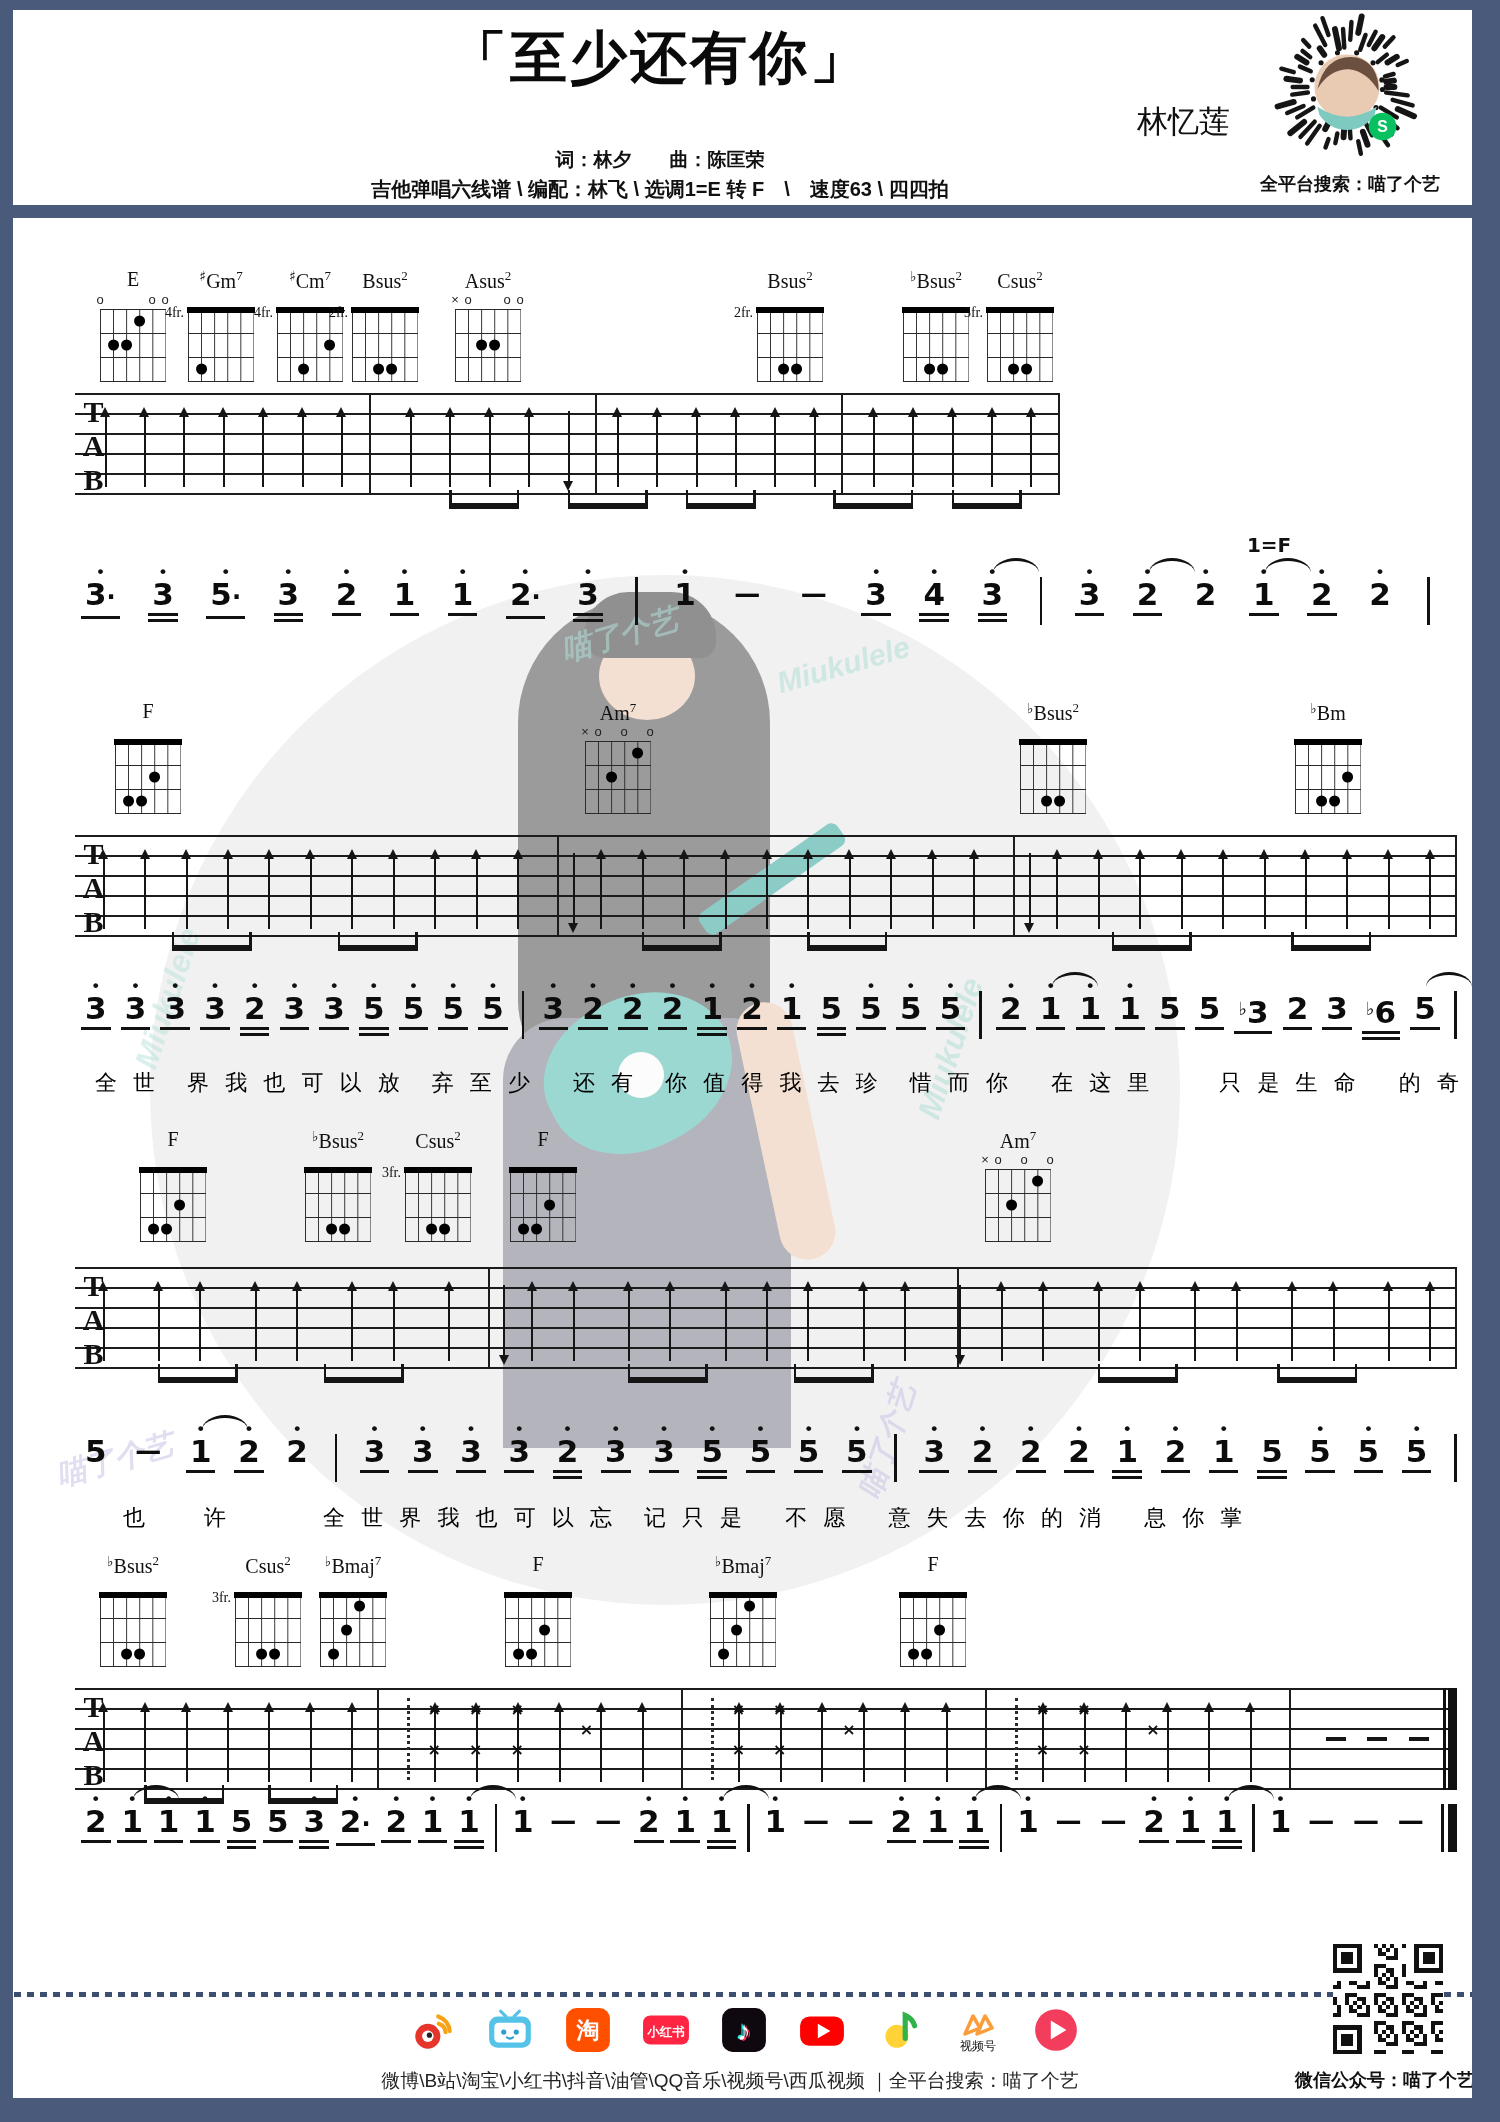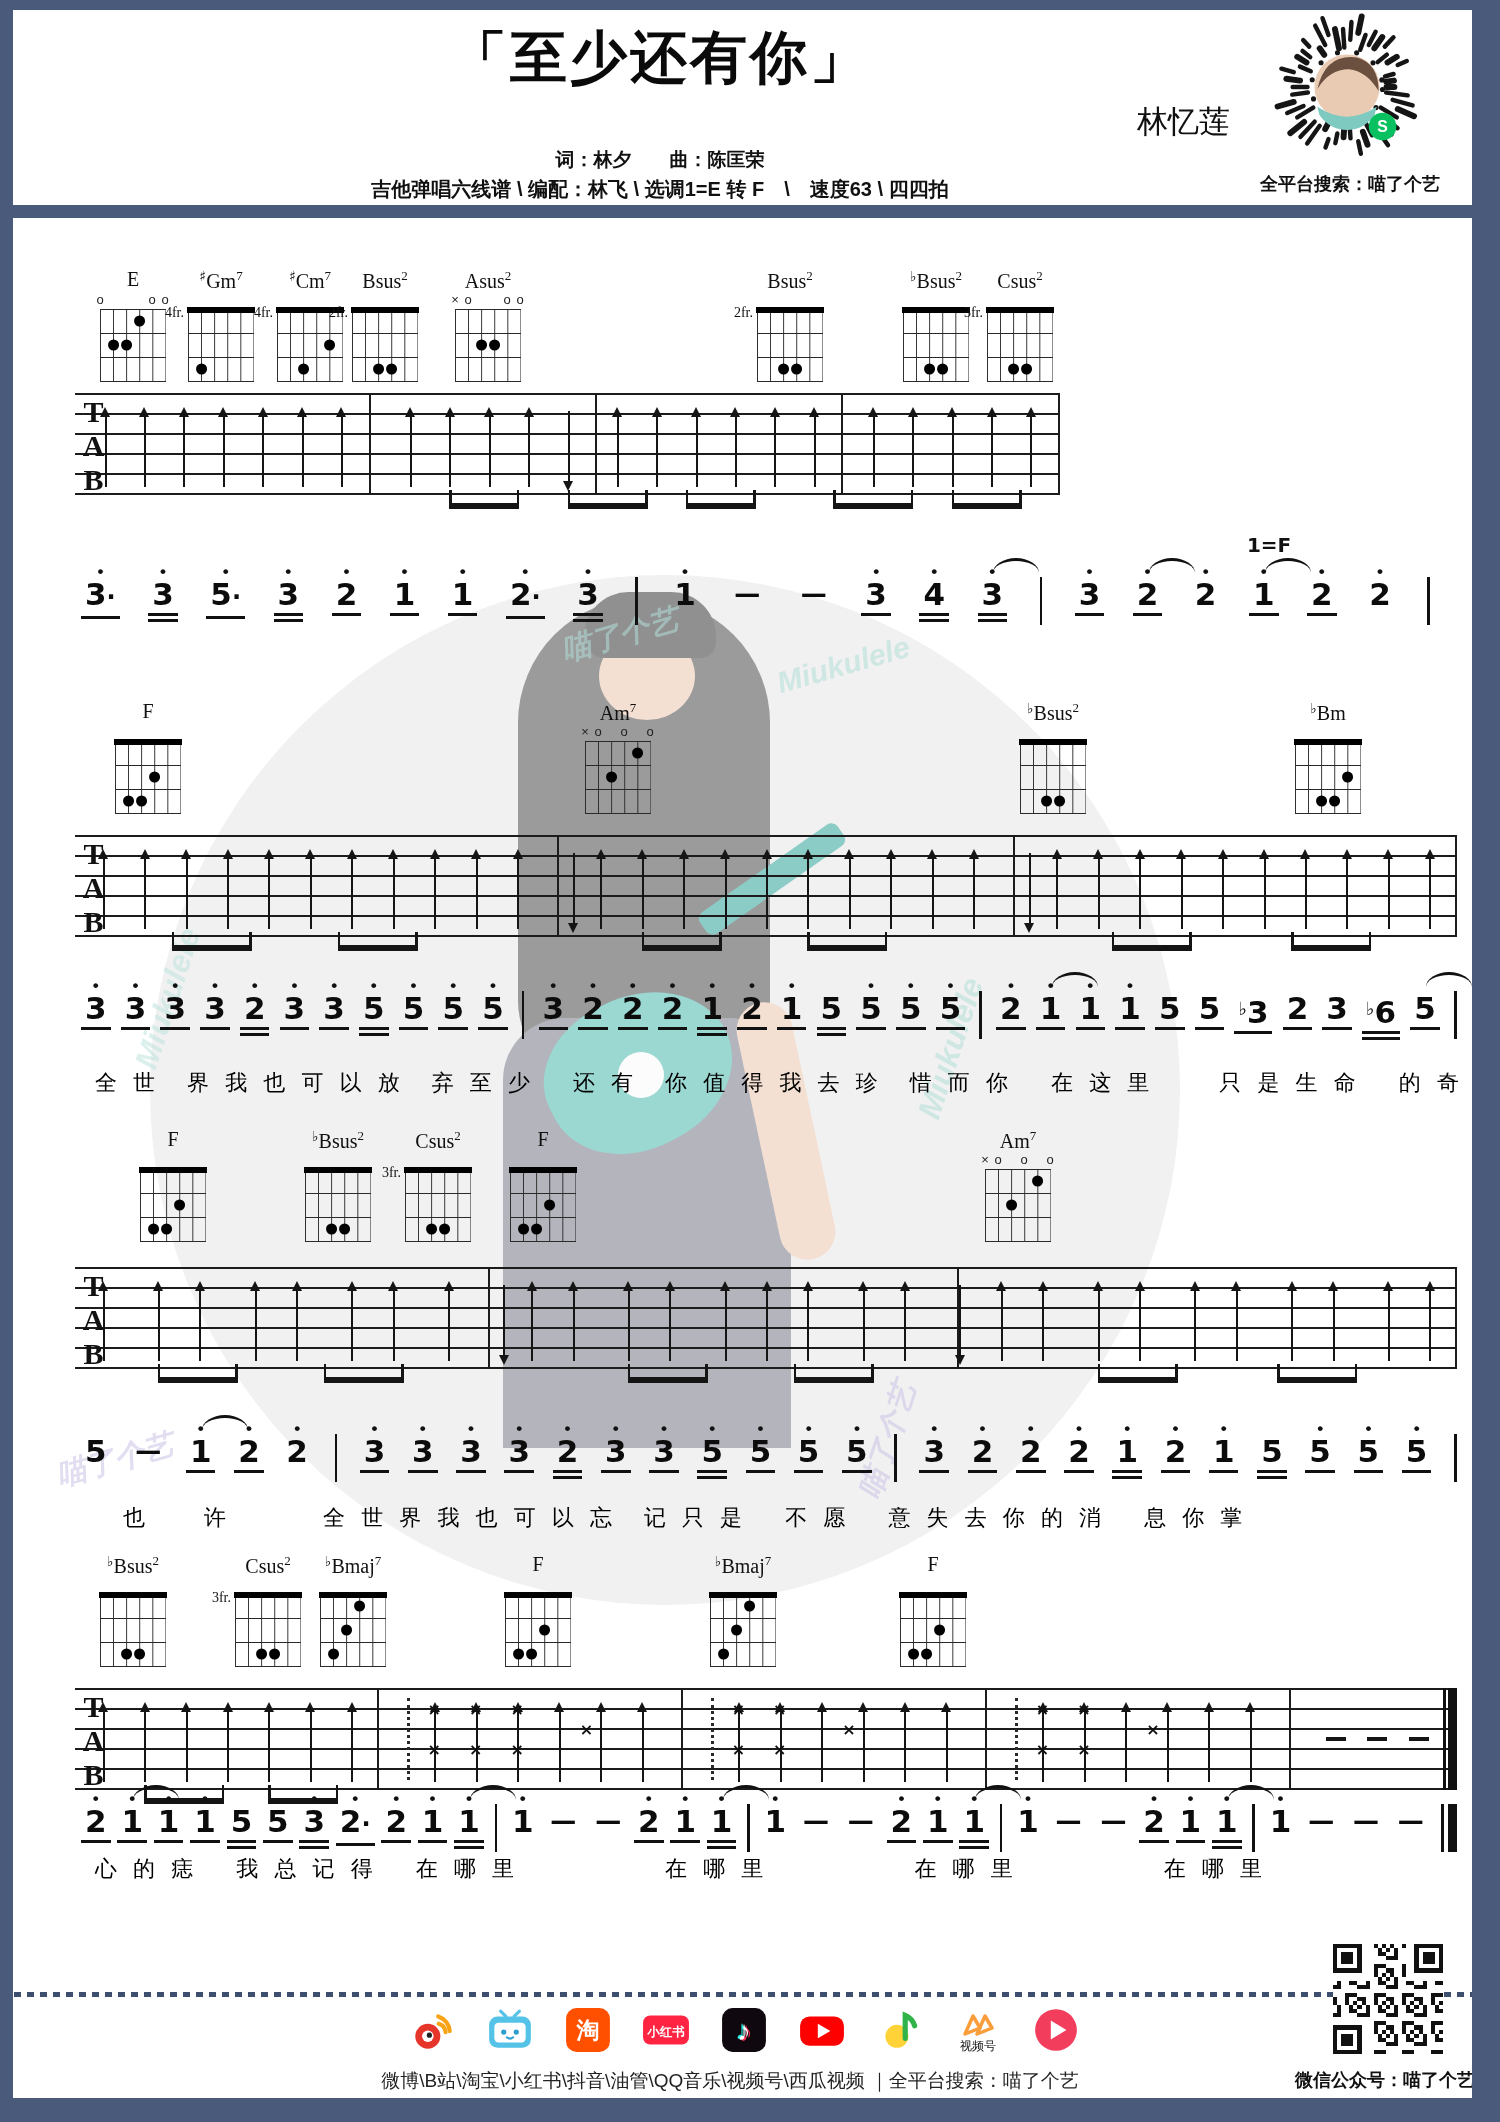--- a/index.html
+++ b/index.html
@@ -1673,20 +1673,19 @@
       </div>
       <div class="tok">
         <div class="hd">&nbsp;</div>
         <div class="num dash">—</div>
       </div>
       <div class="jend">
         <div class="b1"></div>
         <div class="b2"></div>
       </div>
     </div>
-    <div class="lyrics" style="left: 95px; top: 1854px;">心 的 痣　 我 总 记 得　 在 哪 里　　　　　 在 哪 里　　　　　 在 哪 里　　　　　 在 哪 里</div>
     <div class="wmtext" style="left: 560px; top: 615px; color: rgb(178, 223, 217); font-size: 30px; transform: rotate(-16deg);">喵了个艺</div>
     <div class="wmtext" style="left: 775px; top: 648px; color: rgb(178, 223, 217); font-size: 30px; transform: rotate(-16deg);">Miukulele</div>
     <div class="wmtext" style="left: 95px; top: 980px; color: rgb(191, 229, 223); font-size: 32px; transform: rotate(-72deg);">Miukulele</div>
     <div class="wmtext" style="left: 878px; top: 1030px; color: rgb(178, 223, 217); font-size: 32px; transform: rotate(-72deg);">Miukulele</div>
     <div class="wmtext" style="left: 828px; top: 1420px; color: rgb(203, 195, 230); font-size: 30px; transform: rotate(-72deg);">喵了个艺</div>
     <div class="wmtext" style="left: 55px; top: 1440px; color: rgb(203, 195, 230); font-size: 30px; transform: rotate(-16deg);">喵了个艺</div>
   </div>
 
 </body></html>

